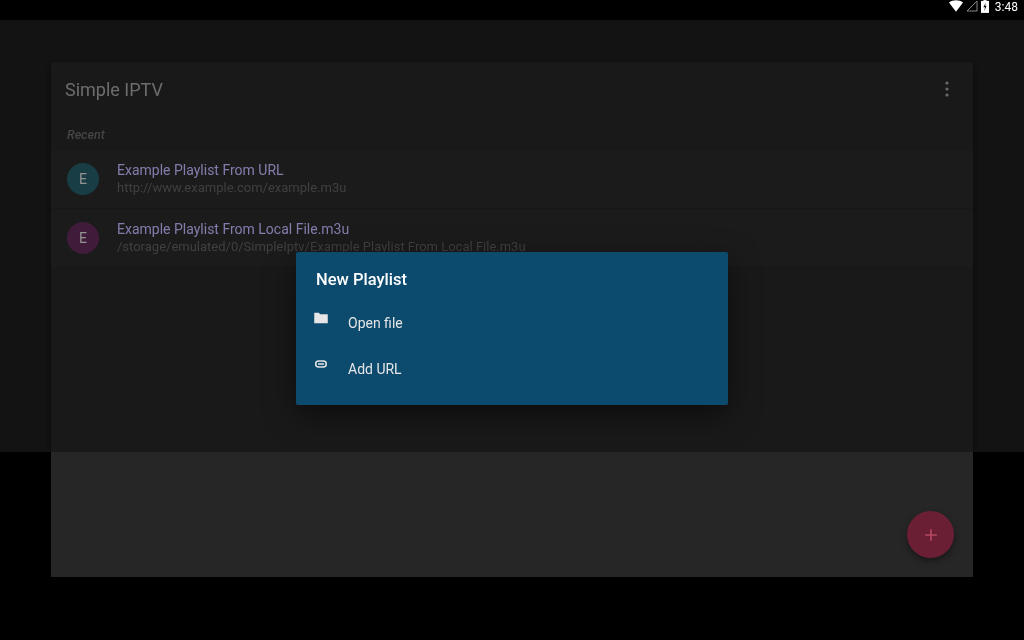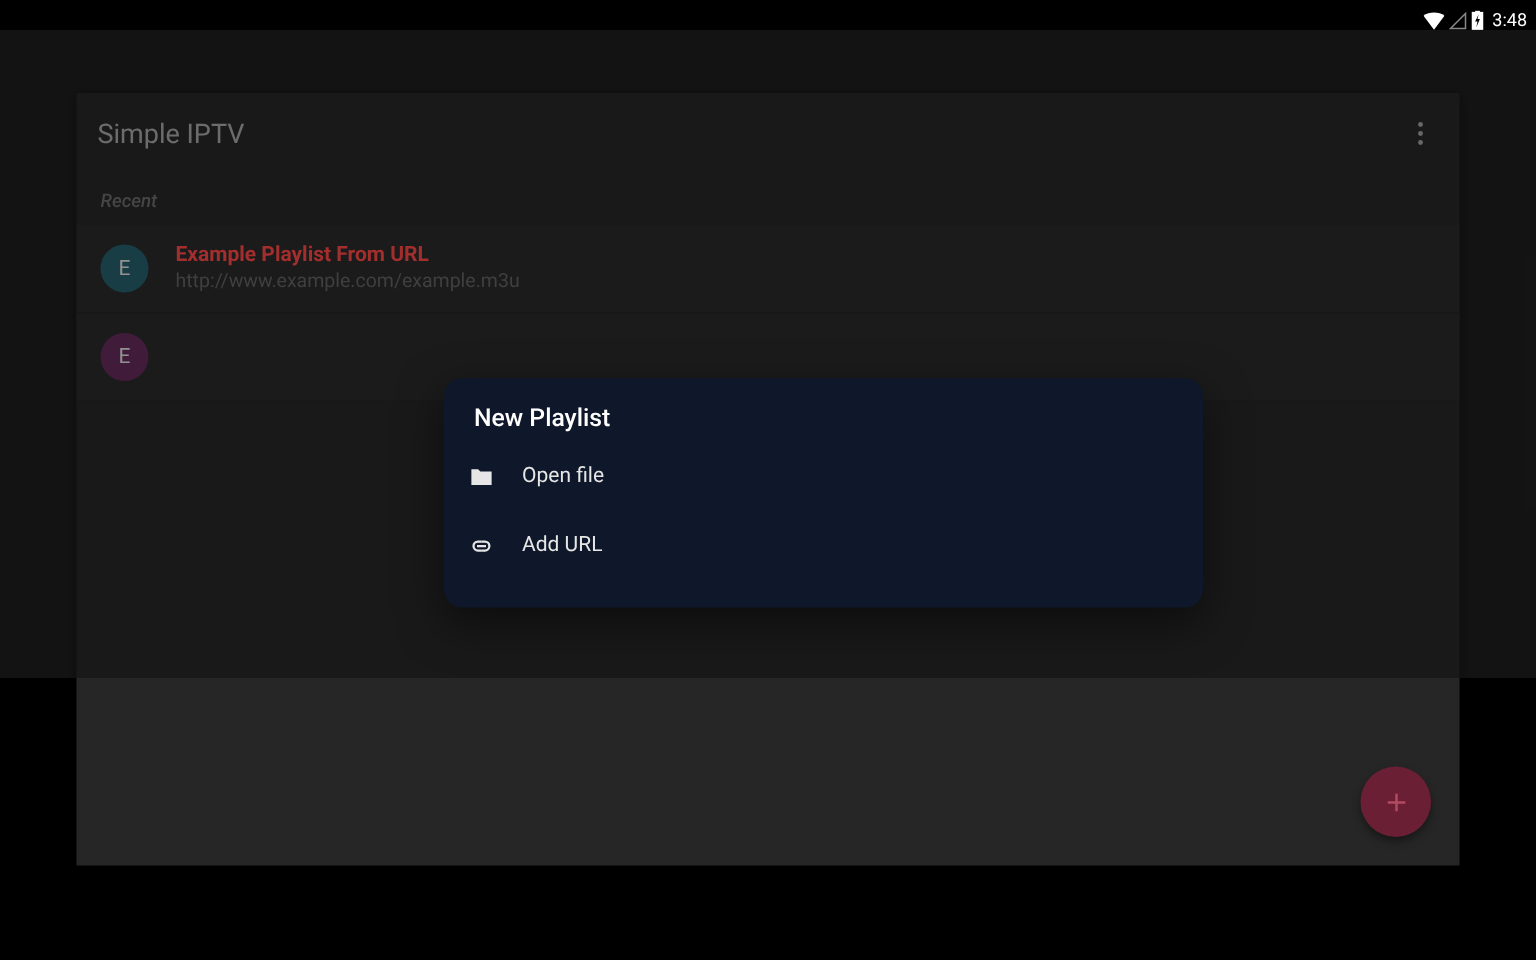--- a/index.html
+++ b/index.html
@@ -8,21 +8,21 @@
       height: 640px;
       background: #000;
       font-family: Roboto, Arial, sans-serif;
       overflow: hidden;
       position: relative;
     }
     .status-bar {
       height: 20px;
       display: flex;
       justify-content: flex-end;
-      align-items: flex-end;
+      align-items: flex-start;
       gap: 3px;
       padding-right: 6px;
       color: #fff;
       font-size: 12px;
     }
     .status-bar svg { display: block; }
     .main-area {
       background: #1d1d1d;
       height: 432px;
       position: relative;
@@ -84,27 +84,26 @@
       justify-content: center;
       color: #d6d6d6;
       font-size: 14px;
       flex-shrink: 0;
     }
     .item-texts {
       flex: 1;
       min-width: 0;
     }
     .item-title {
-      color: #ef4444;
+      color: #c4b5fd;
       font-size: 14px;
       line-height: 1.3;
       white-space: nowrap;
       overflow: hidden;
       text-overflow: ellipsis;
-      font-weight: bold;
     }
     .item-subtitle {
       color: #5e5e5e;
       font-size: 13px;
       line-height: 1.3;
       white-space: nowrap;
       overflow: hidden;
       text-overflow: ellipsis;
     }
     .fab {
@@ -125,34 +124,34 @@
     .scrim {
       position: absolute;
       inset: 0;
       background: rgba(0, 0, 0, 0.32);
       pointer-events: none;
     }
     .dialog {
       position: absolute;
       left: 296px;
       top: 252px;
-      width: 506px;
-      background: #0f172a;
+      width: 432px;
+      background: #0c4a6e;
       box-shadow: 0 10px 30px rgba(0,0,0,0.5);
-      border-radius: 12px;
+      border-radius: 2px;
     }
     .dialog-title {
       color: #fff;
       font-size: 16.5px;
       font-weight: 500;
       padding: 18px 20px 8px;
     }
     .dialog-item {
       display: flex;
-      align-items: flex-start;
+      align-items: flex-end;
       gap: 18px;
       padding: 12px 16px;
       color: #e6e6e6;
       cursor: pointer;
     }
     .dialog-item .label { font-size: 14px; }
     .nav-bar {
       height: 48px;
       display: flex;
       justify-content: center;
@@ -215,20 +214,24 @@
       <div class="item-texts">
         <div class="item-title">Example Playlist From URL</div>
         <div class="item-subtitle">http://www.example.com/example.m3u</div>
       </div>
     </div>
 
     <div class="list-item">
       <div class="avatar" style="background:#612a56">
         <span>E</span>
       </div>
+      <div class="item-texts">
+        <div class="item-title">Example Playlist From Local File.m3u</div>
+        <div class="item-subtitle">/storage/emulated/0/SimpleIptv/Example Playlist From Local File.m3u</div>
+      </div>
     </div>
 
     <div class="fab">
       <svg width="20" height="20" viewBox="0 0 24 24">
         <path d="M11 5 h2 v6 h6 v2 h-6 v6 h-2 v-6 h-6 v-2 h6 z" fill="#b44a5f"></path>
       </svg>
     </div>
   </div>
 
   <div class="scrim"></div>

